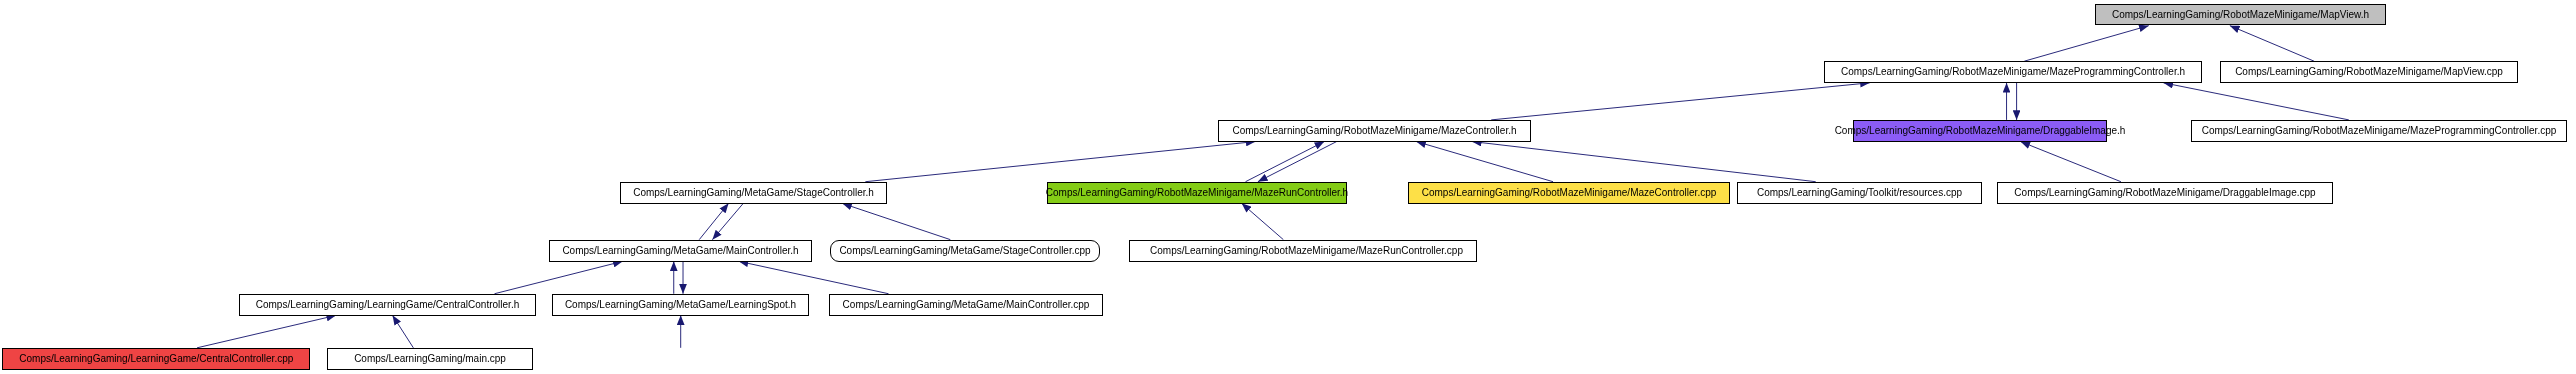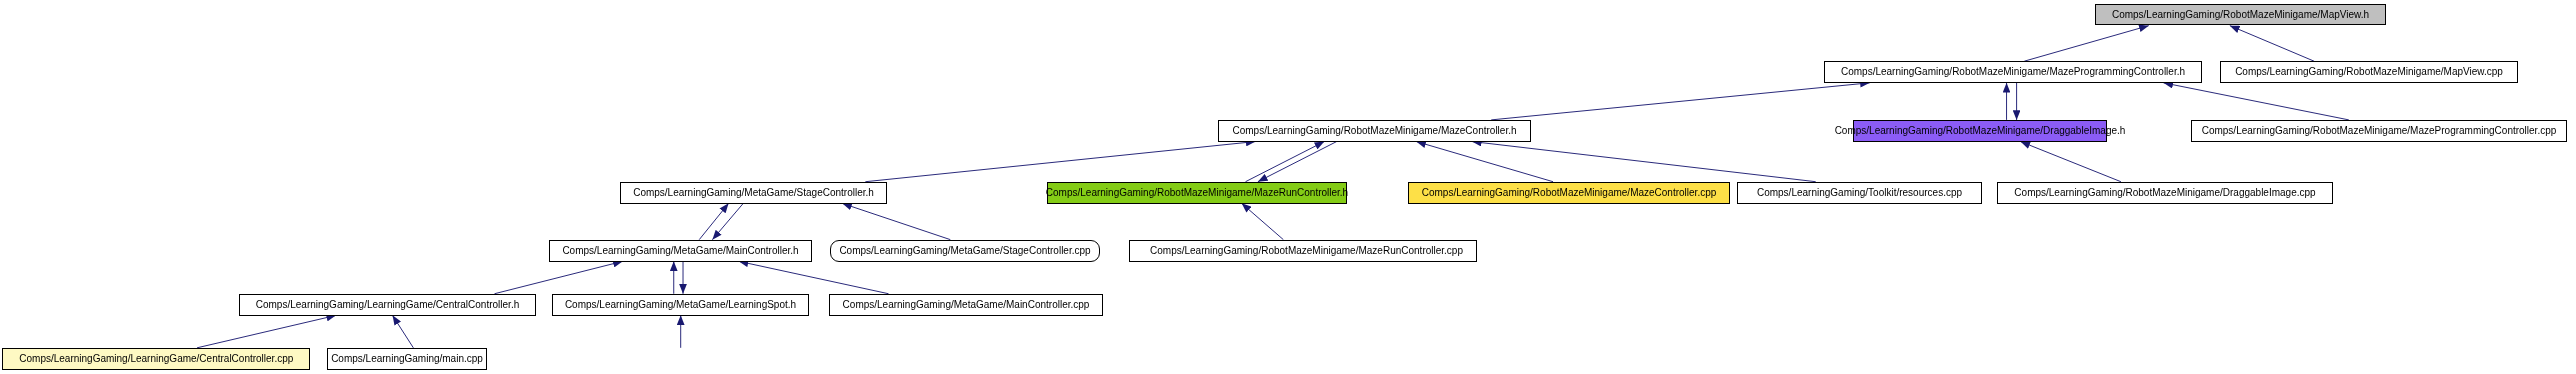--- a/index.html
+++ b/index.html
@@ -83,16 +83,16 @@
     <div class="node" style="left: 1047px; top: 182px; width: 300px; background: #84cc16; border-color: rgb(0, 0, 0); color: rgb(0, 0, 0);">Comps/LearningGaming/RobotMazeMinigame/MazeRunController.h</div>
     <div class="node" style="left: 1408px; top: 182px; width: 322px; background: #fde047; border-color: rgb(0, 0, 0); color: rgb(0, 0, 0);">Comps/LearningGaming/RobotMazeMinigame/MazeController.cpp</div>
     <div class="node" style="left: 1737px; top: 182px; width: 245px; background: rgb(255, 255, 255); border-color: rgb(0, 0, 0); color: rgb(0, 0, 0);">Comps/LearningGaming/Toolkit/resources.cpp</div>
     <div class="node" style="left: 1997px; top: 182px; width: 336px; background: rgb(255, 255, 255); border-color: rgb(0, 0, 0); color: rgb(0, 0, 0);">Comps/LearningGaming/RobotMazeMinigame/DraggableImage.cpp</div>
     <div class="node" style="left: 549px; top: 240px; width: 263px; background: rgb(255, 255, 255); border-color: rgb(0, 0, 0); color: rgb(0, 0, 0);">Comps/LearningGaming/MetaGame/MainController.h</div>
     <div class="node" style="left: 830px; top: 240px; width: 270px; background: rgb(255, 255, 255); border-color: rgb(0, 0, 0); color: rgb(0, 0, 0); border-radius: 9px;">Comps/LearningGaming/MetaGame/StageController.cpp</div>
     <div class="node" style="left: 1129px; top: 240px; width: 348px; background: rgb(255, 255, 255); border-color: rgb(0, 0, 0); color: rgb(0, 0, 0); padding-left: 7px;">Comps/LearningGaming/RobotMazeMinigame/MazeRunController.cpp</div>
     <div class="node" style="left: 239px; top: 294px; width: 297px; background: rgb(255, 255, 255); border-color: rgb(0, 0, 0); color: rgb(0, 0, 0);">Comps/LearningGaming/LearningGame/CentralController.h</div>
     <div class="node" style="left: 552px; top: 294px; width: 257px; background: rgb(255, 255, 255); border-color: rgb(0, 0, 0); color: rgb(0, 0, 0);">Comps/LearningGaming/MetaGame/LearningSpot.h</div>
     <div class="node" style="left: 829px; top: 294px; width: 274px; background: rgb(255, 255, 255); border-color: rgb(0, 0, 0); color: rgb(0, 0, 0);">Comps/LearningGaming/MetaGame/MainController.cpp</div>
-    <div class="node" style="left: 2.3px; top: 348px; width: 308px; background: #fef9c3; border-color: rgb(0, 0, 0); color: rgb(0, 0, 0);">Comps/LearningGaming/LearningGame/CentralController.cpp</div>
-    <div class="node" style="left: 327px; top: 348px; width: 160px; background: rgb(255, 255, 255); border-color: rgb(0, 0, 0); color: rgb(0, 0, 0);">Comps/LearningGaming/main.cpp</div>
+    <div class="node" style="left: 2.3px; top: 348px; width: 308px; background: #ef4444; border-color: rgb(0, 0, 0); color: rgb(0, 0, 0);">Comps/LearningGaming/LearningGame/CentralController.cpp</div>
+    <div class="node" style="left: 327px; top: 348px; width: 206px; background: rgb(255, 255, 255); border-color: rgb(0, 0, 0); color: rgb(0, 0, 0);">Comps/LearningGaming/main.cpp</div>
   </div>
 
 
 </body></html>

